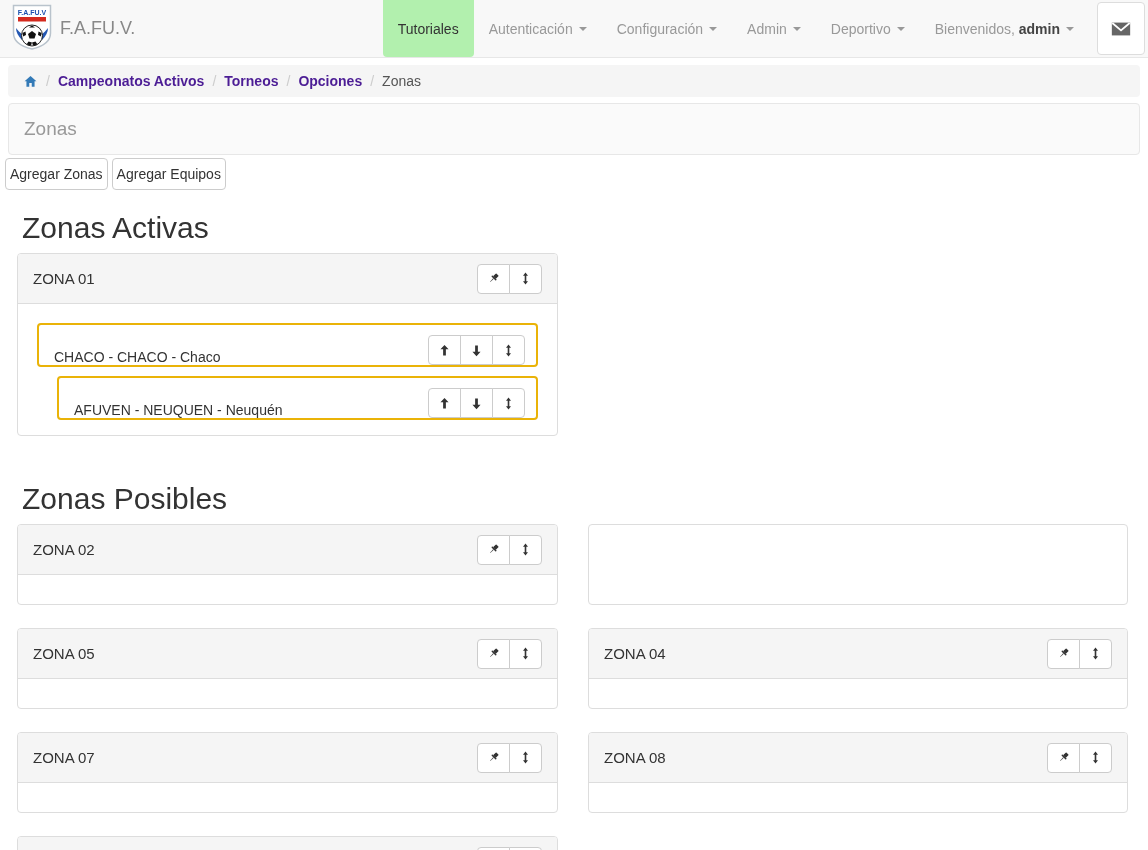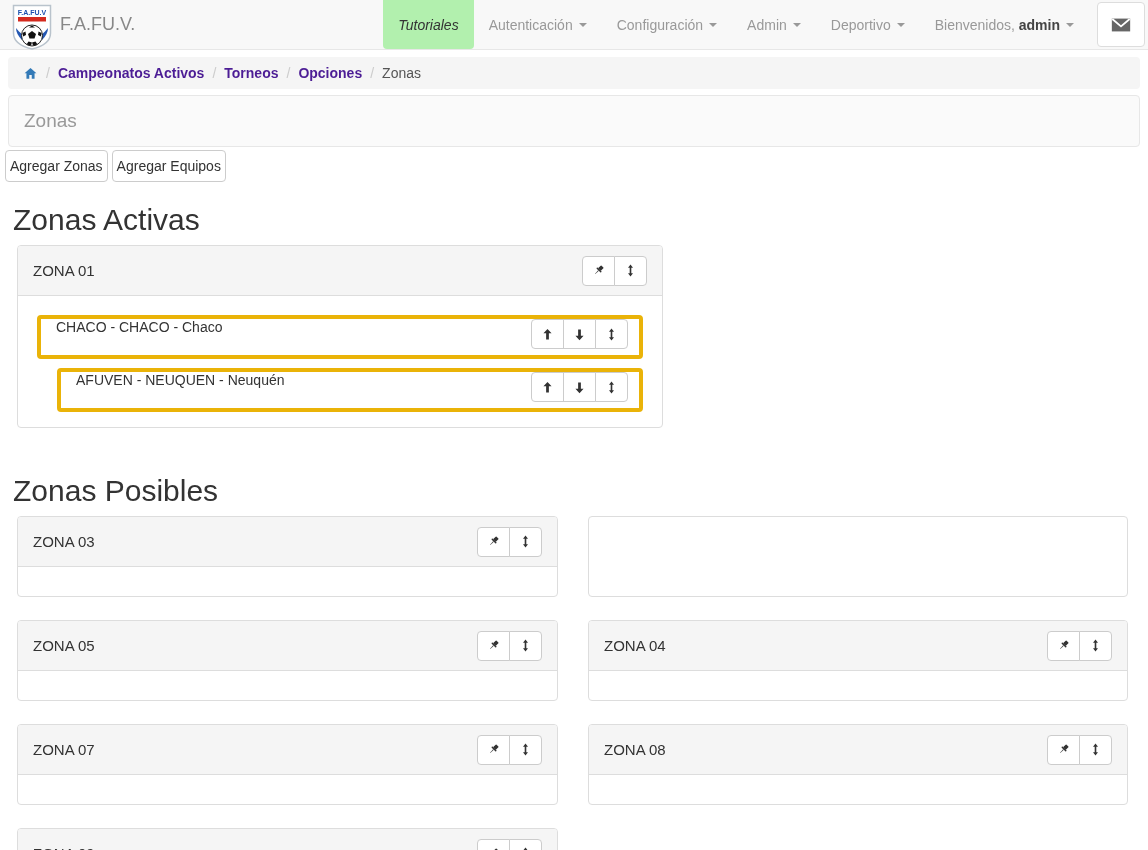--- a/index.html
+++ b/index.html
@@ -5,35 +5,35 @@
   * { box-sizing: border-box; }
   html,body { margin:0; padding:0; }
   body {
     width:1148px; height:850px; overflow:hidden;
     background:#fff; color:#333;
     font-family:"Liberation Sans","DejaVu Sans",sans-serif;
     font-size:14px;
   }
   
   .navbar {
-    position:relative; height:50px; background:#f8f8f8;
+    position:relative; height:58px; background:#f8f8f8;
     border-bottom:1px solid #e7e7e7;
     display:flex; align-items:stretch;
   }
   .logo-badge { position:absolute; left:12px; top:4px; z-index:20; cursor:pointer; }
   .brand {
     display:flex; align-items:center; margin-left:60px;
     font-size:18px; color:#888; cursor:pointer; white-space:nowrap;
   }
   .nav-main { display:flex; align-items:stretch; margin-left:auto; }
   .nav-item {
     display:flex; align-items:center; padding:0 15px;
     color:#999; cursor:pointer; white-space:nowrap;
   }
-  .nav-item.active { background:#b2f0ae; color:#333; border-radius:0 0 4px 4px;font-style:italic; }
+  .nav-item.active { background:#b2f0ae; color:#333; border-radius:0 0 4px 4px; }
   .caret {
     display:inline-block; width:0; height:0; margin-left:6px; vertical-align:middle;
     border-top:4px dashed #999; border-right:4px solid transparent; border-left:4px solid transparent;
   }
   .welcome b { color:#444; }
   .mail-btn {
     width:48px; margin:2px 3px 2px 8px; align-self:stretch;
     background:#fff; border:1px solid #ddd; border-radius:4px;
     display:flex; align-items:center; justify-content:center; cursor:pointer; padding:0;
   }
@@ -54,44 +54,44 @@
   
   .toolbar { margin:3px 0 0 3px; display:flex; gap:4px; }
   .btn-default {
     padding:6px 4px; font-size:14px; color:#333; background:#fff;
     border:1px solid #ccc; border-radius:4px; cursor:pointer;
     font-family:inherit; line-height:18px;
   }
   
   .section-heading {
     font-size:30px; font-weight:500; color:#333;
-    margin:21px 0 0 11px; line-height:33px;
+    margin:21px 0 0 20px; line-height:33px;
   }
   .section-heading.second { margin-top:46px; }
   
   .panel { border:1px solid #ddd; border-radius:4px; background:#fff; }
   .panel-heading {
     background:#f5f5f5; border-bottom:1px solid #ddd; border-radius:3px 3px 0 0;
     padding:10px 15px; height:50px;
     display:flex; align-items:center; justify-content:space-between;
   }
   .zona-title { font-size:15px; color:#333; }
   .btn-group { display:inline-flex; }
   .icon-btn {
     width:33px; height:30px; padding:0; background:#fff; border:1px solid #ccc;
     display:flex; align-items:center; justify-content:center; cursor:pointer;
   }
   .btn-group .icon-btn + .icon-btn { margin-left:-1px; }
   .btn-group .icon-btn:first-child { border-radius:4px 0 0 4px; }
   .btn-group .icon-btn:last-child { border-radius:0 4px 4px 0; }
-  .zona01-wrap { width:646px; margin:9px 0 0 15px; }
+  .zona01-wrap { width:541px; margin:9px 0 0 15px; }
   .zona01-body { padding:19px 19px 15px; }
   .team-row {
-    height:44px; border:4px solid #eab308; border-radius:4px; margin-bottom:9px;
-    display:flex; align-items:flex-start; justify-content:space-between;
+    height:44px; border:2px solid #eab308; border-radius:4px; margin-bottom:9px;
+    display:flex; align-items:flex-end; justify-content:space-between;
     padding:0 11px 0 15px; font-size:14px; color:#333;
   }
   .team-row:last-child { margin-bottom:0;margin-left:20px; }
   
   .zones-grid {
     display:grid; grid-template-columns:541px 540px;
     column-gap:30px; row-gap:23px; margin:9px 0 0 15px;
   }
   .empty-body { height:29px; border-radius:0 0 3px 3px; }
   .content { padding-left:2px; }
@@ -244,21 +244,21 @@
     </div>
   </div>
 
   <div class="section-heading second">Zonas Posibles</div>
 
   <div class="zones-grid">
 
 
     <div class="panel">
       <div class="panel-heading">
-        <span class="zona-title">ZONA 03</span>
+        <span class="zona-title">ZONA 02</span>
         <span class="btn-group">
           <button class="icon-btn">
             <svg width="15" height="15" viewBox="0 0 24 24">
                 <g transform="rotate(45 12 12)" fill="#333">
                   <rect x="9" y="3" width="6" height="7" rx="1"></rect>
                   <rect x="7" y="9.5" width="10" height="2.5" rx="1"></rect>
                   <path d="M11.2 12 L12.8 12 L12.3 19.5 L11.7 19.5 Z"></path>
                 </g>
               </svg>
           </button>

